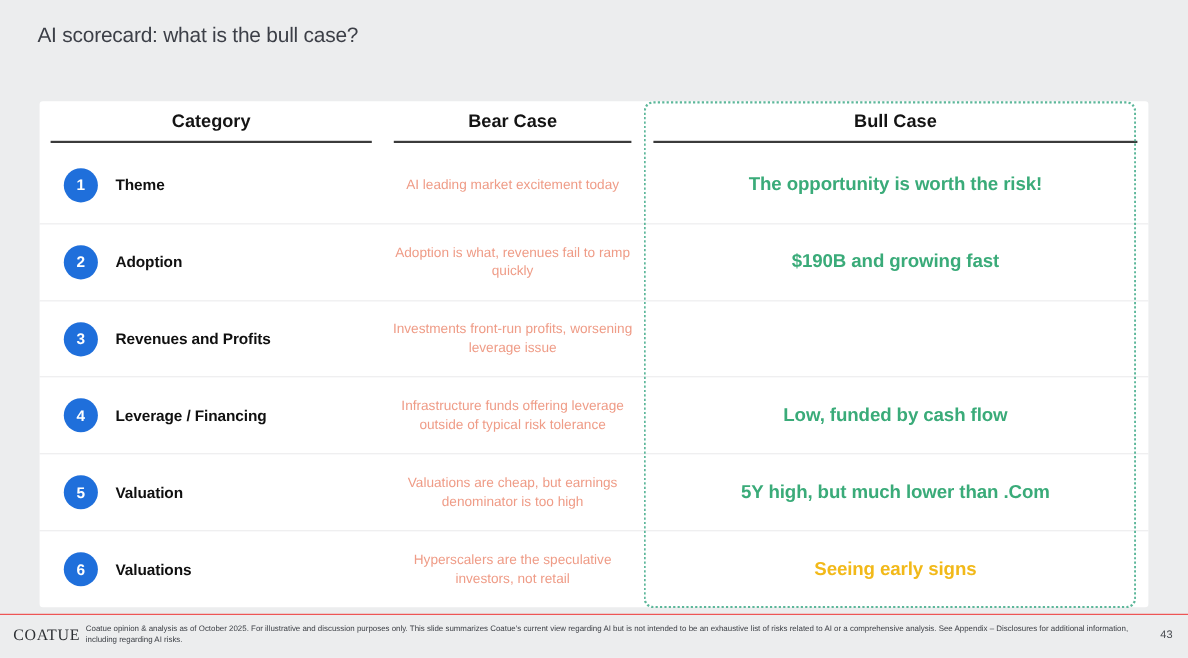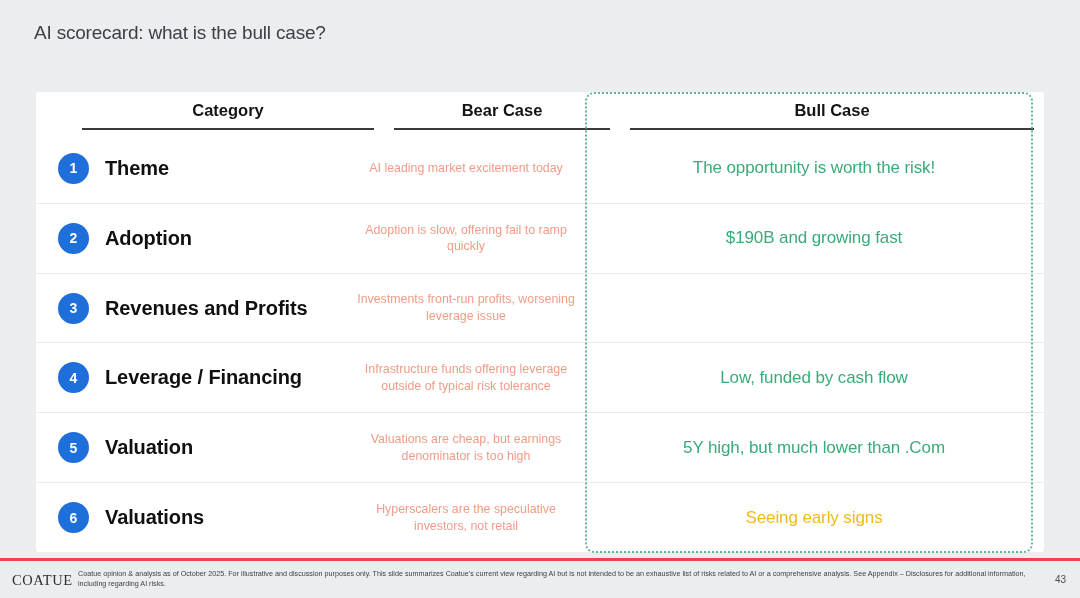--- a/index.html
+++ b/index.html
@@ -69,21 +69,21 @@
   .th::after {
     content: "";
     position: absolute;
     left: 10px;
     right: 10px;
     bottom: -2px;
     height: 2px;
     background: #3b3b3b;
   }
 
-  .col-cat   { flex: 0 0 312px; margin-left: 36px; }
+  .col-cat   { flex: 0 0 312px; }
   .col-bear  { flex: 0 0 236px; text-align: right; }
   .col-bull  { flex: 1 1 auto; }
 
   
   .tbody {
     flex: 1 1 auto;
     display: flex;
     flex-direction: column;
   }
 
@@ -116,21 +116,21 @@
     color: #ffffff;
     font-size: 14px;
     font-weight: 700;
     display: flex;
     align-items: center;
     justify-content: center;
     line-height: 1;
   }
 
   .category-label {
-    font-size: 20px;
+    font-size: 14px;
     font-weight: 700;
     color: #101010;
     letter-spacing: -0.1px;
     white-space: nowrap;
   }
 
   .cell-bear {
     flex: 0 0 236px;
     justify-content: center;
     text-align: center;
@@ -146,21 +146,21 @@
 
   .cell-bull {
     flex: 1 1 auto;
     justify-content: center;
     text-align: center;
     padding: 0 18px;
   }
 
   .bull-text {
     font-size: 17px;
-    font-weight: 400;
+    font-weight: 700;
     color: #3aab79;
     line-height: 1.3;
     letter-spacing: -0.1px;
   }
   .bull-text.amber { color: #f2b919; }
 
   
   .highlight-box {
     position: absolute;
     left: 585px;
@@ -173,21 +173,21 @@
   }
 
   
   .footer {
     position: absolute;
     left: 0;
     bottom: 0;
     width: 1080px;
     height: 40px;
     background: #ecedee;
-    border-top: 3px solid #ef4444;
+    border-top: 1px solid #ef4444;
     display: flex;
     align-items: center;
   }
 
   .footer-logo {
     position: absolute;
     left: 12px;
     top: 11px;
     font-family: "Liberation Serif", serif;
     font-size: 14.5px;
@@ -242,21 +242,21 @@
           <div class="bull-text">The opportunity is worth the risk!</div>
         </div>
       </div>
 
       <div class="trow">
         <div class="cell cell-category">
           <div class="badge">2</div>
           <div class="category-label">Adoption</div>
         </div>
         <div class="cell cell-bear">
-          <div class="bear-text">Adoption is slow, offering fail to ramp quickly</div>
+          <div class="bear-text">Adoption is what, revenues fail to ramp quickly</div>
         </div>
         <div class="cell cell-bull">
           <div class="bull-text">$190B and growing fast</div>
         </div>
       </div>
 
       <div class="trow">
         <div class="cell cell-category">
           <div class="badge">3</div>
           <div class="category-label">Revenues and Profits</div>

